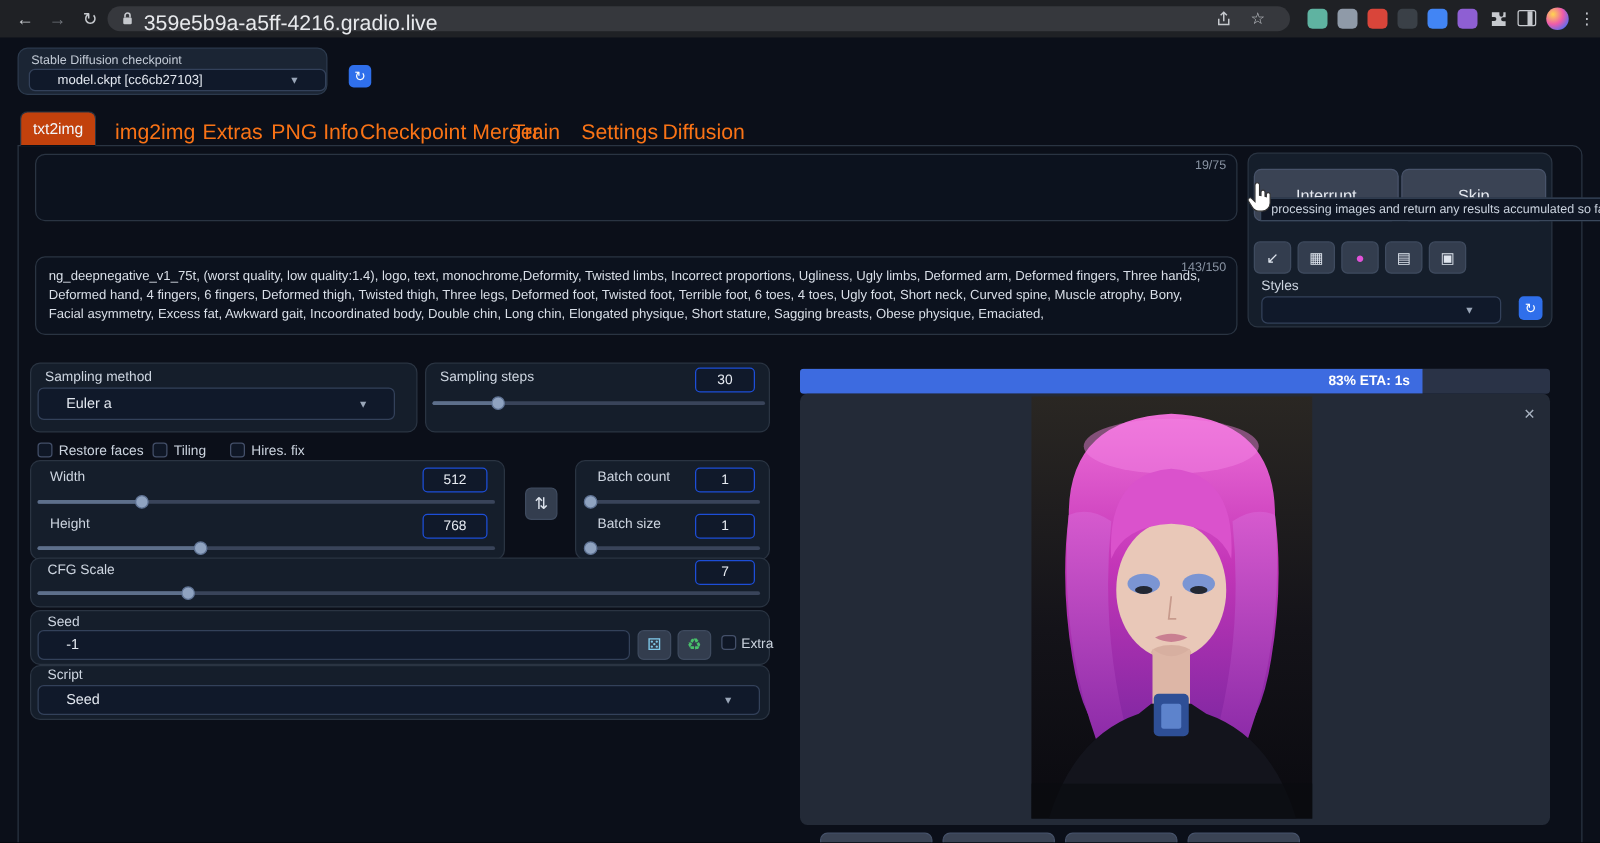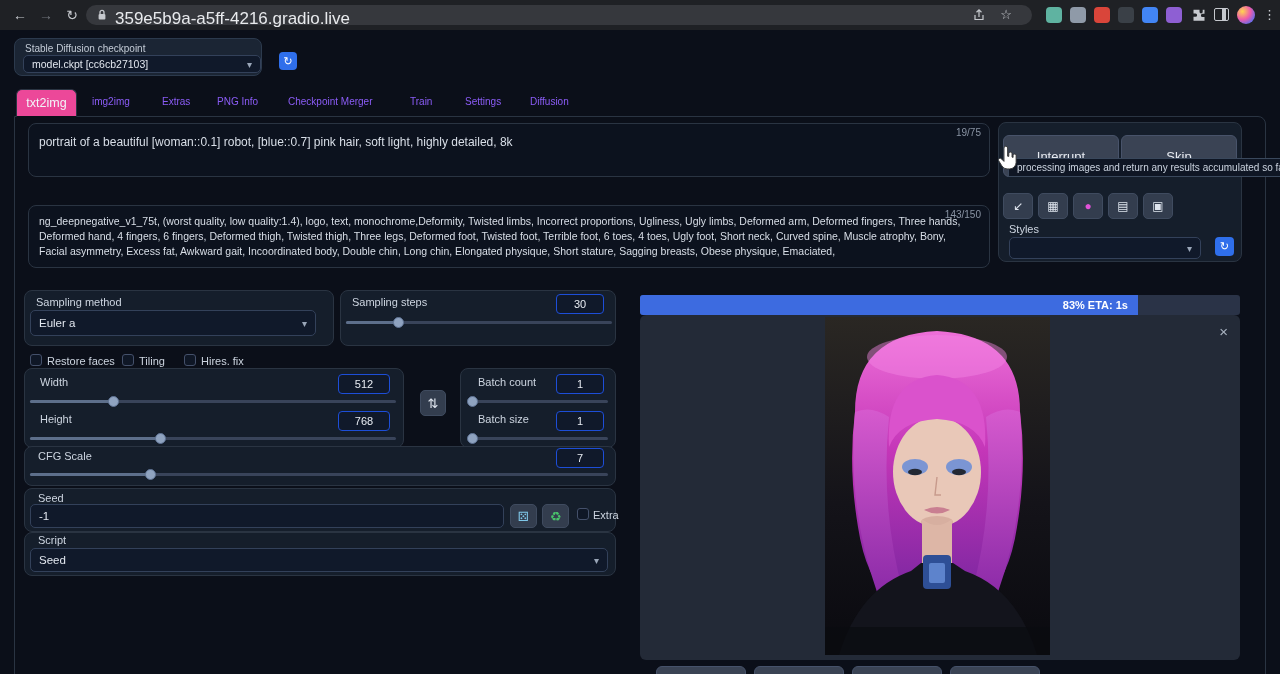--- a/index.html
+++ b/index.html
@@ -23,44 +23,44 @@
   .avatar{position:absolute;left:1237px;top:6px;width:18px;height:18px;border-radius:50%;cursor:pointer;
           background:radial-gradient(circle at 30% 30%,#ffd54f,#ef5caa 45%,#5c6cef 80%)}
   .menu-ic{position:absolute;left:1263px;top:7px;color:#c6c9ce;font-size:13px;cursor:pointer}
 
   
   .lbl{position:absolute;font-size:11px;color:#cdd5e0;white-space:nowrap}
   .panel{position:absolute;background:#151e2b;border:1px solid #2a3442;border-radius:8px}
   .num{position:absolute;width:48px;height:20px;background:#10192a;border:1px solid #1d4ed8;border-radius:4px;
        color:#e7ebf2;font-size:11px;display:flex;align-items:center;justify-content:center;cursor:text}
   .dd{position:absolute;background:#10192a;border:1px solid #33415a;border-radius:5px;display:flex;align-items:center;
-      justify-content:space-between;padding:0 8px;font-size:11.5px;color:#e2e7ef;cursor:pointer}
+      justify-content:space-between;padding:0 22px;font-size:11.5px;color:#e2e7ef;cursor:pointer}
   .chev{color:#9aa6b8;font-size:10px}
   .slider{position:absolute;height:13px;cursor:pointer}
   .slider .tr{position:absolute;left:0;right:0;top:5px;height:3px;background:#39445a;border-radius:2px}
   .slider .fl{position:absolute;left:0;top:5px;height:3px;width:var(--p);background:#5d6f8b;border-radius:2px}
   .slider .hd{position:absolute;top:1px;left:var(--p);width:11px;height:11px;margin-left:-5px;border-radius:50%;
               background:#8fa3c0;border:1px solid #5f7394}
   .cb{position:absolute;width:12px;height:12px;background:#0f1726;border:1px solid #44506a;border-radius:3px;cursor:pointer}
   .cb-lbl{position:absolute;font-size:11px;color:#ccd4df;white-space:nowrap}
   .icon-btn{position:absolute;width:27px;height:24px;background:#333d4e;border:1px solid #3f4b5f;border-radius:5px;
             display:flex;align-items:center;justify-content:center;font-size:13px;color:#dfe5ee;cursor:pointer}
   .blue-btn{position:absolute;background:#2f6feb;border-radius:4px;color:#fff;display:flex;align-items:center;
             justify-content:center;font-size:11px;cursor:pointer}
 
   
   .cp-panel{position:absolute;left:14px;top:38px;width:248px;height:38px;background:#1b2534;border:1px solid #2c3a4d;border-radius:8px}
   .cp-label{position:absolute;left:10px;top:4px;font-size:10px;color:#c3cbd6;white-space:nowrap}
   .cp-dd{left:8px;top:16px;width:238px;height:18px;font-size:10.5px}
 
   
-  .tab-active{position:absolute;left:16px;top:89px;width:61px;height:28px;background:#ec4899;border:1px solid #2a3442;
+  .tab-active{position:absolute;left:16px;top:89px;width:61px;height:28px;background:#c2410c;border:1px solid #2a3442;
               border-bottom-color:#0b0f19;border-radius:6px 6px 0 0;z-index:2;display:flex;align-items:center;
               justify-content:center;font-size:12.5px;color:#f2f5f9;cursor:pointer}
-  .tab{position:absolute;top:96px;font-size:10px;color:#8b5cf6;cursor:pointer;white-space:nowrap}
+  .tab{position:absolute;top:96px;font-size:17px;color:#f97316;cursor:pointer;white-space:nowrap}
   .content-border{position:absolute;left:14px;top:116px;width:1252px;height:600px;border:1px solid #2a3442;border-radius:0 8px 8px 8px}
 
   
   .ta{position:absolute;background:#0c121e;border:1px solid #2a3442;border-radius:8px;overflow:hidden;cursor:text}
   .ta .txt{position:absolute;color:#d9dfe8}
   .counter{position:absolute;right:8px;top:3px;font-size:10px;color:#8a94a4}
 
   
   .gen-panel{position:absolute;left:998px;top:122px;width:244px;height:140px;background:#151e2b;border:1px solid #2a3442;border-radius:8px}
   .big-btn{position:absolute;top:12px;width:116px;height:42px;background:#3a4354;border:1px solid #48536a;border-radius:6px;
@@ -135,21 +135,20 @@
   <span class="tab" style="left:92px">img2img</span>
   <span class="tab" style="left:162px">Extras</span>
   <span class="tab" style="left:217px">PNG Info</span>
   <span class="tab" style="left:288px">Checkpoint Merger</span>
   <span class="tab" style="left:410px">Train</span>
   <span class="tab" style="left:465px">Settings</span>
   <span class="tab" style="left:530px">Diffusion</span>
   <div class="content-border"></div>
 
   <div class="ta" style="left:28px;top:123px;width:962px;height:54px">
-    <div class="txt" style="left:10px;right:70px;top:10px;font-size:12px;line-height:16px">portrait of a beautiful [woman::0.1] robot, [blue::0.7] pink hair, soft light, highly detailed, 8k</div>
     <span class="counter">19/75</span>
   </div>
 
   <div class="ta" style="left:28px;top:205px;width:962px;height:63px">
     <div class="txt" style="left:10px;right:14px;top:8px;font-size:10.5px;line-height:15px">ng_deepnegative_v1_75t, (worst quality, low quality:1.4), logo, text, monochrome,Deformity, Twisted limbs, Incorrect proportions, Ugliness, Ugly limbs, Deformed arm, Deformed fingers, Three hands, Deformed hand, 4 fingers, 6 fingers, Deformed thigh, Twisted thigh, Three legs, Deformed foot, Twisted foot, Terrible foot, 6 toes, 4 toes, Ugly foot, Short neck, Curved spine, Muscle atrophy, Bony, Facial asymmetry, Excess fat, Awkward gait, Incoordinated body, Double chin, Long chin, Elongated physique, Short stature, Sagging breasts, Obese physique, Emaciated,</div>
     <span class="counter">143/150</span>
   </div>
 
   <div class="gen-panel">
     <div class="big-btn" style="left:4px">Interrupt</div>

